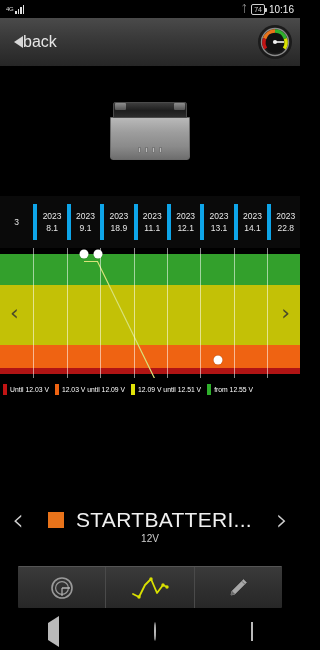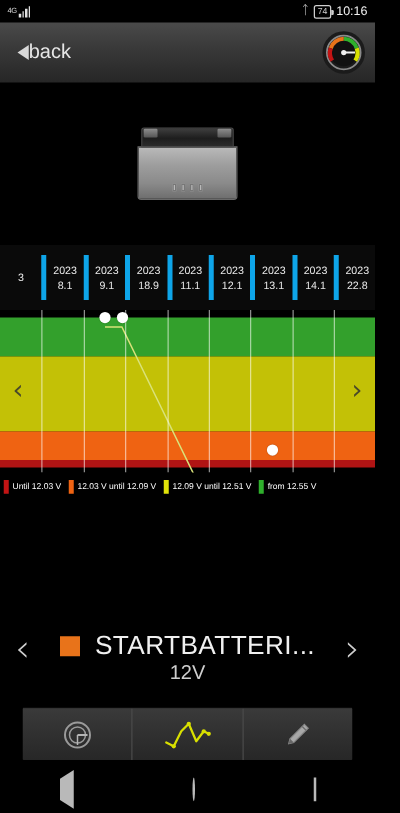--- a/index.html
+++ b/index.html
@@ -148,21 +148,21 @@
     font-size:30px; color:#cfcfcf; line-height:1;
     cursor:pointer; padding:2px 8px; font-weight:300;
     font-family:"DejaVu Sans", sans-serif;
   }
   .sel-arrow.l{ left:4px; }
   .sel-arrow.r{ right:4px; }
   .sel-center { display:flex; flex-direction:column; align-items:center; gap:1px; }
   .sel-row { display:flex; align-items:center; gap:12px; }
   .sel-swatch { width:16px; height:16px; background:#e8731a; display:block; }
   .sel-name { font-size:21px; color:#f0f0f0; letter-spacing:.3px; }
-  .sel-volt { font-size:16px; color:#cfcfcf; }
+  .sel-volt { font-size:10px; color:#cfcfcf; }
 
   
   .tabbar {
     position:absolute; left:18px; right:18px; bottom:42px;
     height:42px; display:flex;
     background:linear-gradient(180deg,#3a3a3a 0%,#303030 50%,#272727 100%);
     border-top:1px solid #555;
     border-radius:1px;
   }
   .tab {

